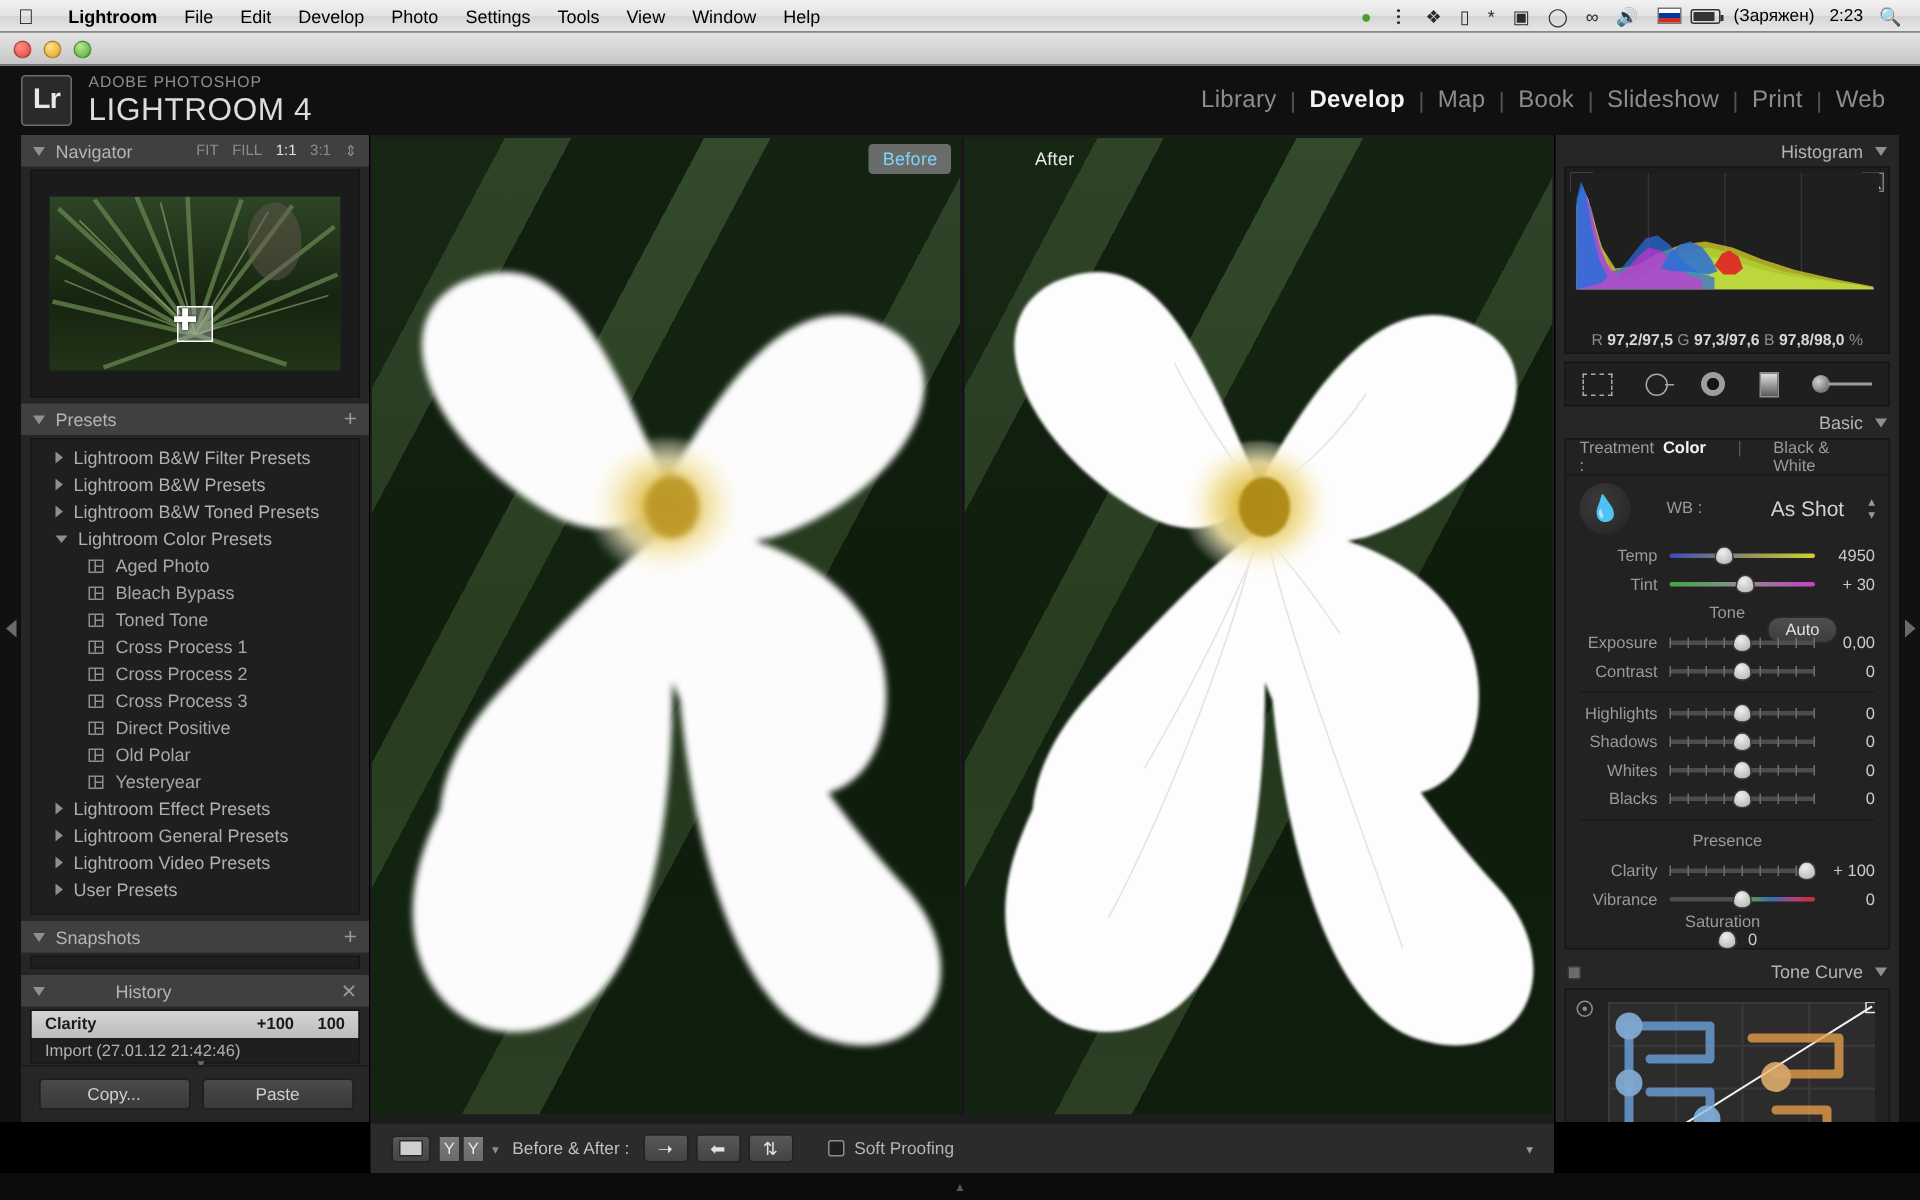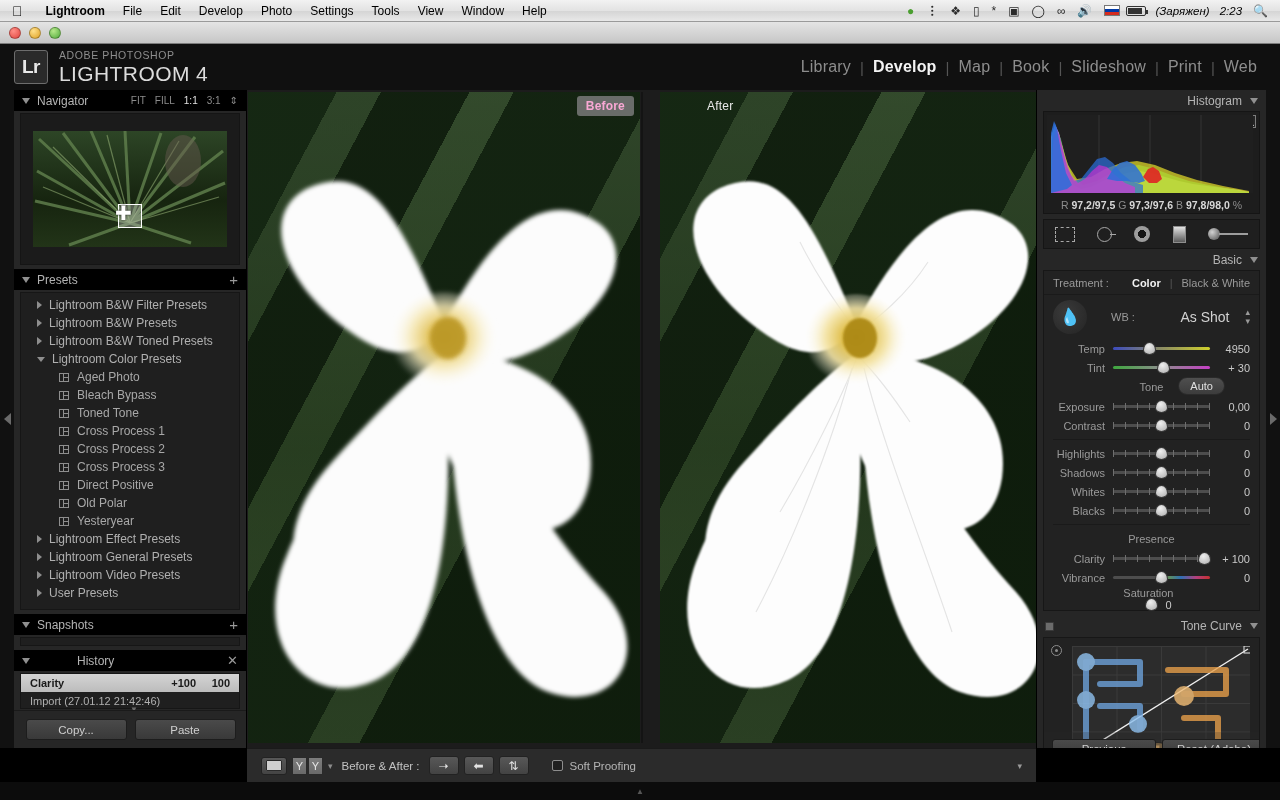--- a/index.html
+++ b/index.html
@@ -18,21 +18,21 @@
     background: linear-gradient(to bottom, #f2f2f2 0%, #e3e3e3 50%, #d4d4d4 51%, #e8e8e8 100%);
     border-bottom: 1px solid #9a9a9a;
     display: flex; align-items: center;
     font-size: 12px; color: #000;
   }
   .apple-logo { margin: 0 14px 0 12px; font-size: 14px; line-height: 1; }
   .menu-item { padding: 0 9px; line-height: 22px; white-space: nowrap; }
   .menu-item.bold { font-weight: bold; }
   .menubar-right { margin-left: auto; display: flex; align-items: center; padding-right: 6px; }
   .mb-icon { padding: 0 6px; font-size: 12px; line-height: 22px; color: #2b2b2b; }
-  .mb-text { padding: 0 5px; font-size: 11.5px; font-style: italic; }
+  .mb-text { padding: 0 5px; font-size: 11.5px; }
   .flag-ru {
     width: 16px; height: 11px; margin: 0 6px; display: inline-block;
     background: linear-gradient(to bottom, #fff 0 33%, #0039a6 33% 66%, #d52b1e 66% 100%);
     border: 1px solid #777;
   }
   .battery-box {
     display: inline-block; width: 20px; height: 10px;
     border: 1px solid #333; border-radius: 2px; position: relative; margin-right: 4px;
   }
   .battery-box::after {
@@ -115,21 +115,21 @@
 
   
   .left-panel {
     position: absolute; left: 14px; top: 90px; width: 233px; height: 658px;
     background: #262626; overflow: hidden;
     border-right: 1px solid #000;
   }
   .panel-header {
     height: 21px; display: flex; align-items: center;
     font-size: 12px; color: #b4b4b4; padding: 0 8px;
-    background: #000000;
+    background: #404040;
   }
   .disc {
     width: 0; height: 0; margin-right: 7px;
     border-left: 4.5px solid transparent; border-right: 4.5px solid transparent;
     border-top: 6px solid #909090;
   }
   .panel-header .ph-title { flex: 0 0 auto; }
   .ph-right { margin-left: auto; display: flex; align-items: center; gap: 9px; color: #8c8c8c; font-size: 10px; }
   .plus { color: #9a9a9a; font-size: 15px; line-height: 1; }
   .xmark { color: #9a9a9a; font-size: 13px; line-height: 1; }
@@ -218,54 +218,54 @@
 
   
   .center {
     position: absolute; left: 247px; top: 90px; width: 789px; height: 658px;
     background: #1c1c1c;
   }
   .photo-pane {
     position: absolute; top: 2px; width: 392px; height: 651px; overflow: hidden;
   }
   .photo-pane.before { left: 1px; }
-  .photo-pane.after { left: 413px; }
+  .photo-pane.after { left: 396px; }
   .photo-bg {
     position: absolute; inset: 0;
     background:
       linear-gradient(118deg, rgba(20,38,18,.95) 0 12%, rgba(46,68,40,.6) 12% 18%, rgba(16,30,14,.95) 18% 30%, rgba(54,78,46,.55) 30% 36%, rgba(18,34,16,.95) 36% 55%, rgba(48,70,42,.5) 55% 62%, rgba(14,28,12,.95) 62% 100%),
       linear-gradient(to bottom, #2e4428, #16280f 55%, #24381c);
   }
   .corner-label {
     position: absolute; top: 4px; font-size: 12px; color: #e8e8e8;
     padding: 3px 9px; letter-spacing: .2px;
   }
   .corner-label.badge {
-    background: rgba(125,125,125,.82); border-radius: 3px; color: #f9a8d4; font-weight: bold;
+    background: rgba(125,125,125,.82); border-radius: 3px; color: #7dd3fc;
   }
   .pane-split {
     position: absolute; left: 394px; top: 2px; width: 2px; height: 651px; background: #141414;
   }
 
   
   .right-panel {
     position: absolute; right: 14px; top: 90px; width: 230px; height: 658px;
     background: #262626; border-left: 1px solid #000; overflow: hidden;
   }
   .rp-header {
     height: 21px; display: flex; align-items: center; justify-content: flex-end;
     font-size: 12px; color: #b4b4b4; padding: 0 8px;
   }
   .rp-header .disc-r {
     margin-left: 8px; width: 0; height: 0;
     border-left: 4.5px solid transparent; border-right: 4.5px solid transparent;
     border-top: 6px solid #909090;
   }
   .histogram-box {
-    margin: 0 6px; height: 103px; background: #1d1d1d;
+    margin: 0 6px; height: 125px; background: #1d1d1d;
     border: 1px solid #151515; position: relative; overflow: hidden;
   }
   .clip-tri {
     position: absolute; top: 3px; width: 15px; height: 13px;
     border: 1px solid #7d7d7d; background: #242424;
     display: flex; align-items: center; justify-content: center;
   }
   .clip-tri .ct { width: 0; height: 0; border-left: 5px solid transparent; border-right: 5px solid transparent; border-bottom: 8px solid #f0f0f0; }
   .clip-tri.left { left: 3px; }
   .clip-tri.right { right: 3px; }
@@ -302,21 +302,21 @@
     margin-left: 8px; width: 0; height: 0;
     border-left: 4.5px solid transparent; border-right: 4.5px solid transparent;
     border-top: 6px solid #909090;
   }
 
   .basic-body { margin: 0 6px; background: #222; border: 1px solid #171717; }
   .treatment-row {
     height: 24px; display: flex; align-items: center; font-size: 11px;
     color: #9a9a9a; padding: 0 9px; border-bottom: 1px solid #1a1a1a;
   }
-  .treat-opts { margin-left: auto; display: flex; align-items: flex-start; gap: 9px; }
+  .treat-opts { margin-left: auto; display: flex; align-items: flex-start; gap: 21px; }
   .treat-opts .o { color: #9a9a9a; }
   .treat-opts .o.active { color: #f2f2f2; font-weight: bold; }
   .treat-opts .bar { color: #555; }
 
   .wb-row {
     height: 44px; display: flex; align-items: center; padding: 0 9px; position: relative;
   }
   .dropper {
     width: 34px; height: 34px; border-radius: 50%;
     background: radial-gradient(circle at 40% 35%, #3a3a3a, #242424);
@@ -346,21 +346,21 @@
     background: radial-gradient(circle at 40% 30%, #efefef, #adadad);
     border: 1px solid #3a3a3a; border-radius: 50% 50% 50% 50% / 62% 62% 38% 38%;
   }
   .sl-val { width: 40px; text-align: right; color: #cacaca; flex: 0 0 auto; padding-left: 6px; }
 
   .group-title {
     display: flex; align-items: center; justify-content: center;
     height: 20px; font-size: 11px; color: #9a9a9a; position: relative;
   }
   .auto-btn {
-    position: absolute; right: 34px; top: 0;
+    position: absolute; right: 34px; top: 12px;
     padding: 2px 11px; border-radius: 9px; font-size: 11px;
     background: linear-gradient(to bottom, #4f4f4f, #3c3c3c);
     color: #e0e0e0; border: 1px solid #2a2a2a;
   }
   .divider-line { height: 1px; background: #1a1a1a; margin: 4px 9px; }
 
   .tc-body {
     margin: 0 6px; background: #222; border: 1px solid #171717;
     height: 130px; position: relative; overflow: hidden;
   }

